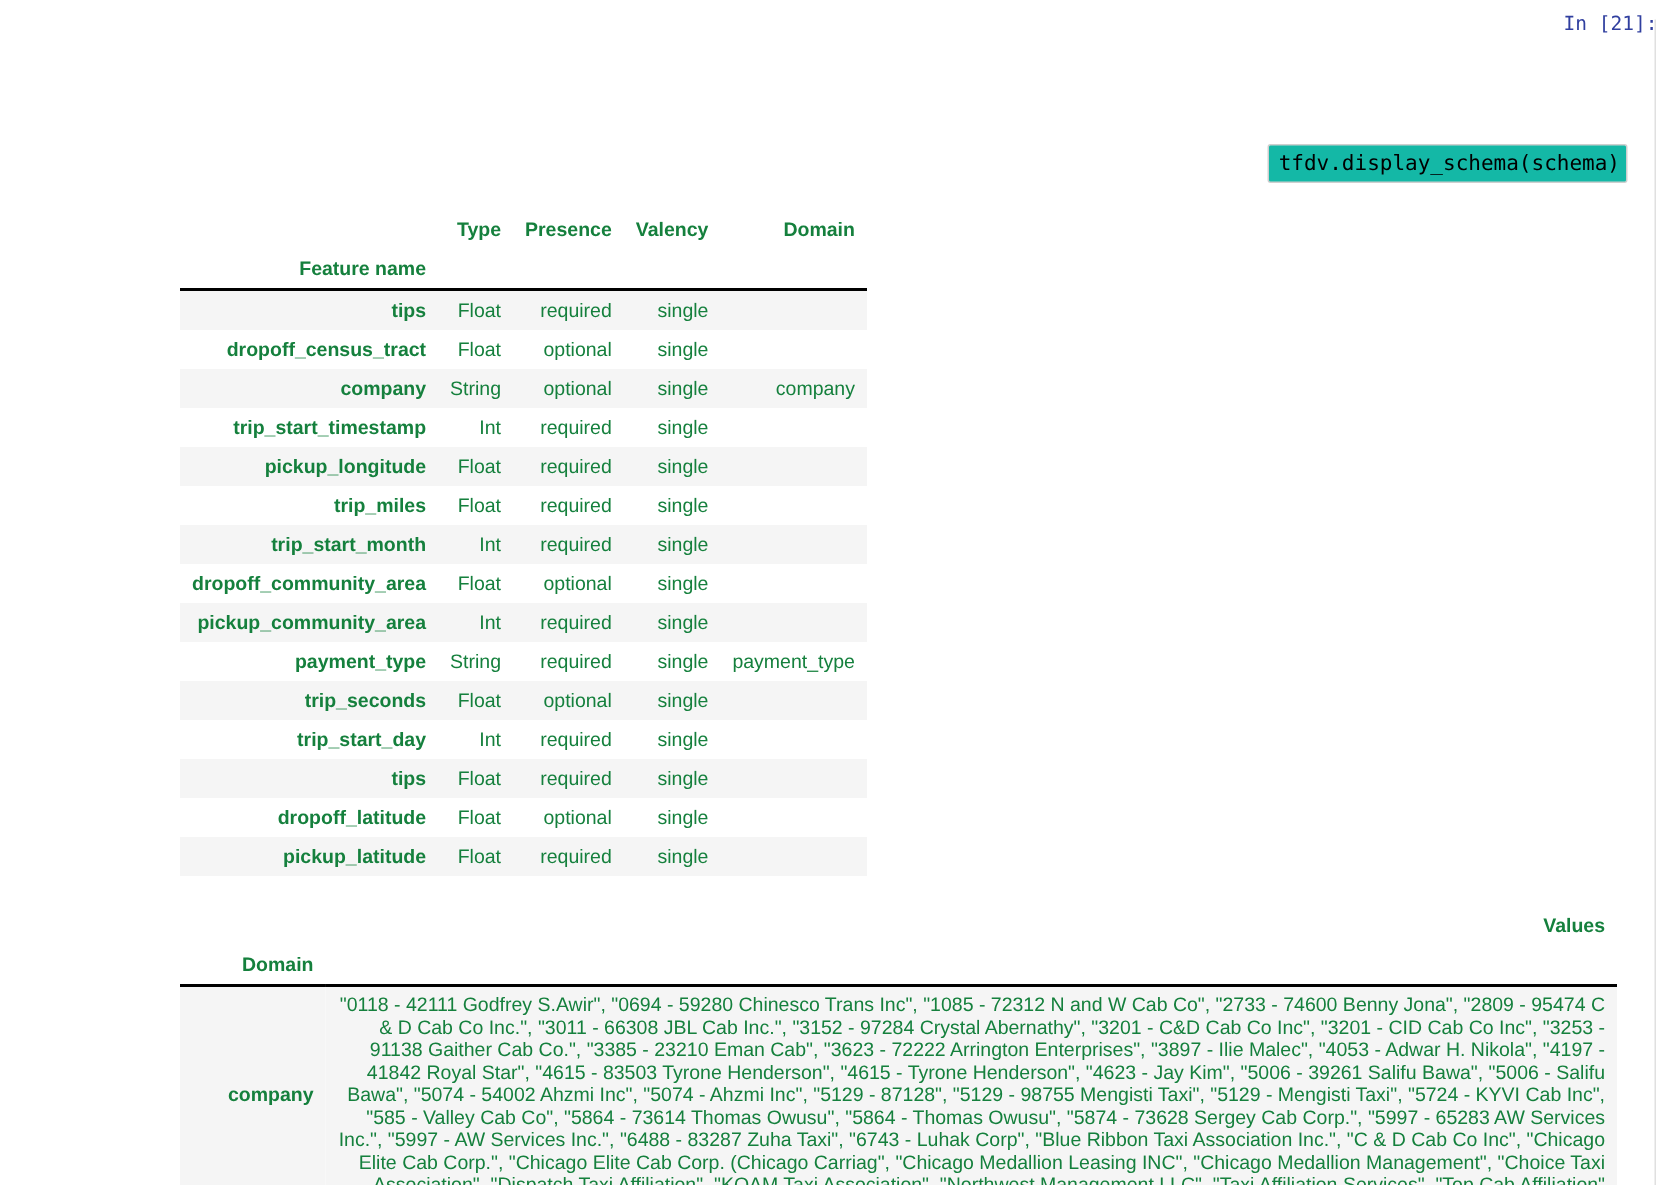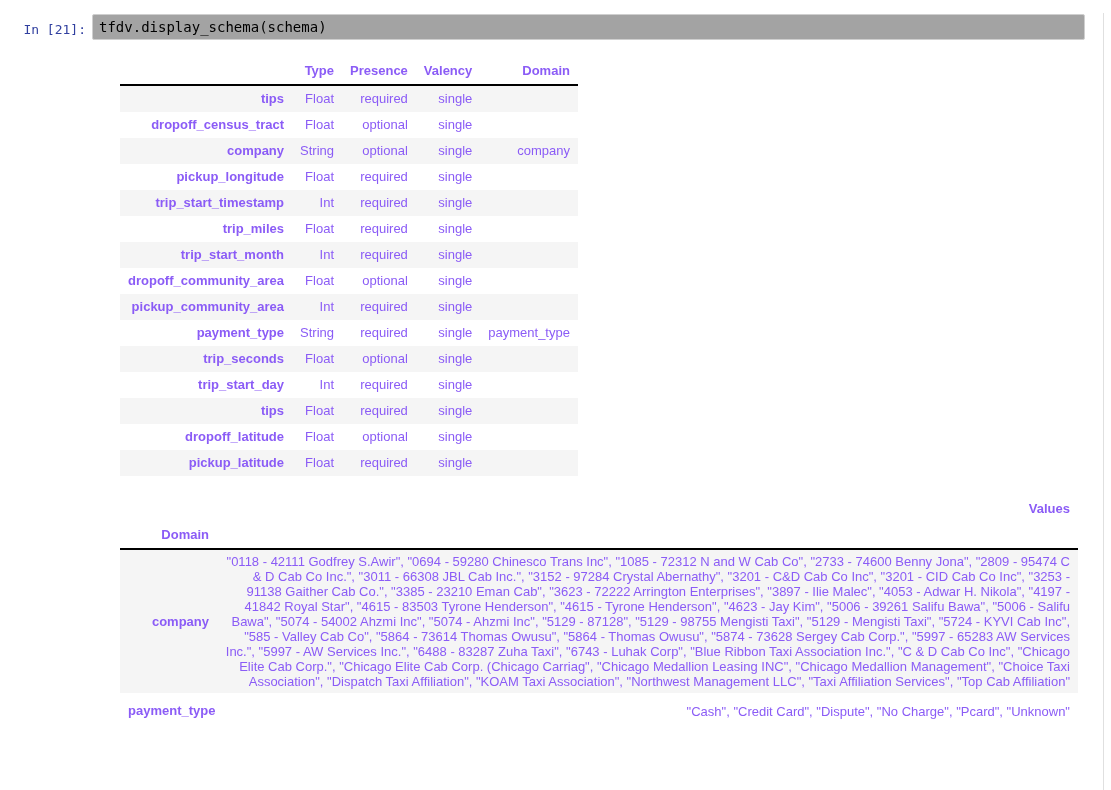--- a/index.html
+++ b/index.html
@@ -3,40 +3,40 @@
 <meta charset="utf-8">
 <style>
   * { box-sizing: border-box; }
   html, body { margin: 0; padding: 0; }
   body {
     width: 1111px; height: 790px; overflow: hidden; position: relative;
     background: #ffffff; color: #000;
     font-family: "Liberation Sans", sans-serif;
   }
   
-  .code-cell { display: flex; align-items: center; padding-top: 14px; }
+  .code-cell { display: flex; align-items: flex-end; padding-top: 4px; flex-direction: column; }
   .prompt {
     width: 92px; flex: 0 0 92px; text-align: right; padding: 5px 6px 0 0;
     font-family: "DejaVu Sans Mono", monospace; font-size: 13px;
     color: #303f9f; white-space: nowrap;
   }
   .input-area {
     flex: 1 1 auto; margin-right: 26px;
-    border: 1px solid #cfcfcf; border-radius: 2px; background: #a3a3a3;
+    border: 1px solid #cfcfcf; border-radius: 2px; background: #14b8a6;
     padding: 4px 4px 4px 6px; min-height: 24px;
   }
   .code-line {
     font-family: "DejaVu Sans Mono", monospace; font-size: 14px;
     line-height: 16px; color: #000; white-space: pre;
   }
   
   .output { margin-left: 120px; }
   table.dataframe {
     border-collapse: collapse; border: none; table-layout: fixed;
-    font-size: 13px; color: #8b5cf6;
+    font-size: 13px; color: #15803d;
   }
   table.dataframe thead { border-bottom: 2px solid #000; }
   table.dataframe th, table.dataframe td {
     border: none; text-align: right; vertical-align: middle;
     padding: 4px 8px; line-height: 18px;
   }
   table.dataframe thead th { font-weight: bold; }
   table.dataframe tbody th { font-weight: bold; }
   table.dataframe tbody tr:nth-child(odd) { background: #f5f5f5; }
   .t-features { margin-top: 18px; }
@@ -78,20 +78,27 @@
         <col class="c-domain">
     </colgroup>
     <thead>
       <tr>
         <th></th>
         <th>Type</th>
         <th>Presence</th>
         <th>Valency</th>
         <th>Domain</th>
       </tr>
+      <tr>
+        <th>Feature name</th>
+        <th></th>
+          <th></th>
+          <th></th>
+          <th></th>
+      </tr>
     </thead>
     <tbody>
       <tr>
           <th>tips</th>
           <td>Float</td>
           <td>required</td>
           <td>single</td>
           <td></td>
         </tr>
       <tr>
@@ -102,29 +109,29 @@
           <td></td>
         </tr>
       <tr>
           <th>company</th>
           <td>String</td>
           <td>optional</td>
           <td>single</td>
           <td>company</td>
         </tr>
       <tr>
+          <th>trip_start_timestamp</th>
+          <td>Int</td>
+          <td>required</td>
+          <td>single</td>
+          <td></td>
+        </tr>
+      <tr>
           <th>pickup_longitude</th>
           <td>Float</td>
-          <td>required</td>
-          <td>single</td>
-          <td></td>
-        </tr>
-      <tr>
-          <th>trip_start_timestamp</th>
-          <td>Int</td>
           <td>required</td>
           <td>single</td>
           <td></td>
         </tr>
       <tr>
           <th>trip_miles</th>
           <td>Float</td>
           <td>required</td>
           <td>single</td>
           <td></td>

